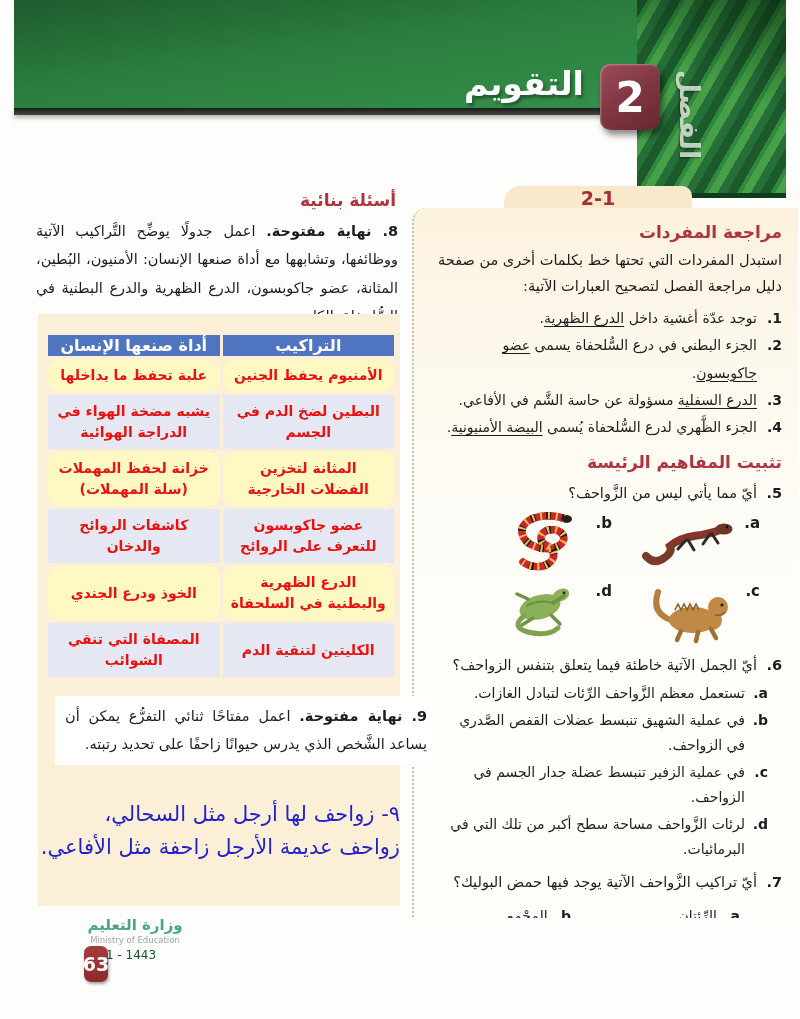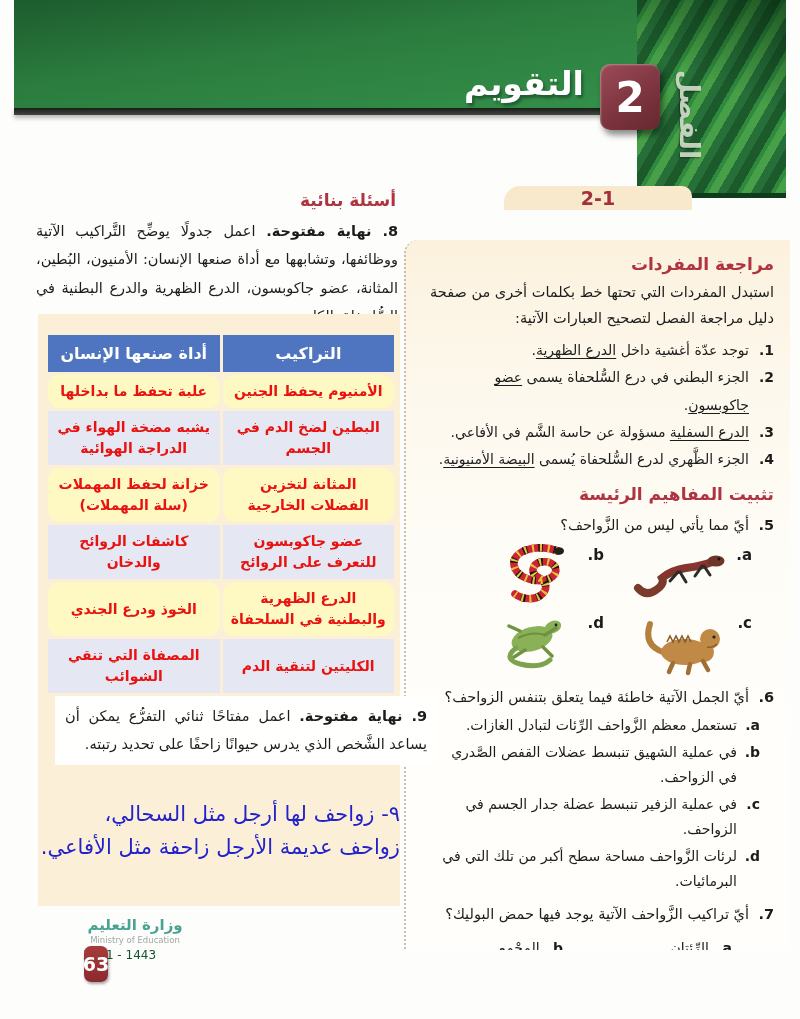--- a/index.html
+++ b/index.html
@@ -28,24 +28,24 @@
     display:flex; align-items:center; justify-content:center; }
   .chapter-word { transform:rotate(90deg); color:rgba(216,226,211,.88);
     font-size:27px; font-weight:bold; letter-spacing:1px; white-space:nowrap;
     text-shadow:1px 1px 2px rgba(0,0,0,.4); }
 
   
   .right-panel { position:absolute; left:400px; top:186px; width:386px; height:732px; }
   .right-tab { position:absolute; left:104px; top:0; width:188px; height:24px;
     background:#f8e9cd; border-radius:16px 10px 0 0; text-align:center;
     font-weight:bold; font-size:19px; color:#a22f3c; line-height:24px; }
-  .right-body { position:absolute; left:4px; top:22px; width:386px; height:710px;
+  .right-body { position:absolute; left:12px; top:22px; width:386px; height:710px;
     background:linear-gradient(180deg,#fbf1dd 0%,#fdf7ea 16%,#fefcf6 42%,#fffefb 70%);
     border-left:2px dotted #c9bfae; border-radius:14px 0 0 0;
-    padding:12px 16px 0 24px; direction:rtl; overflow:hidden;margin-top:32px; }
+    padding:12px 16px 0 24px; direction:rtl; overflow:hidden; }
   .red-heading { color:#b03340; font-weight:bold; font-size:17px; margin:2px 0 5px; }
   .intro { font-size:14.5px; line-height:1.8; text-align:justify; text-align-last:right; }
   .vitems { margin-top:6px; }
   .vitem { display:flex; gap:7px; font-size:14px; line-height:1.95; }
   .vitem .num { font-weight:bold; min-width:18px; }
   .u { text-decoration:underline; text-underline-offset:3px; }
   .h2gap { margin-top:10px; }
   .q { display:flex; gap:7px; margin-top:8px; font-size:14.5px; line-height:1.8; }
   .q .num { font-weight:bold; min-width:18px; }
   .animals { display:grid; grid-template-columns:1fr 1fr; row-gap:8px; margin:6px 22px 4px 26px; }
@@ -58,21 +58,21 @@
 
   
   .left-panel { position:absolute; left:30px; top:186px; width:370px; direction:rtl; }
   .left-heading { color:#b03340; font-weight:bold; font-size:17px; text-align:right; margin:4px 4px 7px 0; }
   .q8 { display:block; font-size:14.5px; line-height:1.95; text-align:justify; text-align-last:right; padding:0 2px 0 6px; }
   .bold { font-weight:bold; }
   .cream-panel { position:absolute; left:38px; top:314px; width:362px; height:592px; background:#fcefd8; }
   .answer-table { position:absolute; left:45px; top:332px; width:352px;
     border-collapse:separate; border-spacing:3px; direction:rtl; }
   .answer-table th { background:#4f74c0; color:#fff; font-size:16px; font-weight:bold;
-    padding:9px 4px; width:50%; }
+    padding:1px 4px; width:50%; }
   .answer-table td { font-size:14px; font-weight:bold; color:#e81210; text-align:center;
     padding:6px 8px; line-height:1.5; }
   tr.dark td { background:#fef9c3;border-radius:12px; }
   tr.light td { background:#e5e8f3; }
   .q9-box { position:absolute; left:55px; top:696px; width:382px; background:#fffffe;
     padding:7px 10px; direction:rtl; font-size:14.5px; line-height:1.9;
     text-align:justify; text-align-last:right; }
   .answer-blue { position:absolute; left:38px; top:798px; width:362px; direction:rtl;
     color:#2222cc; font-weight:normal; font-size:21px; line-height:1.55; text-align:right; }
 

